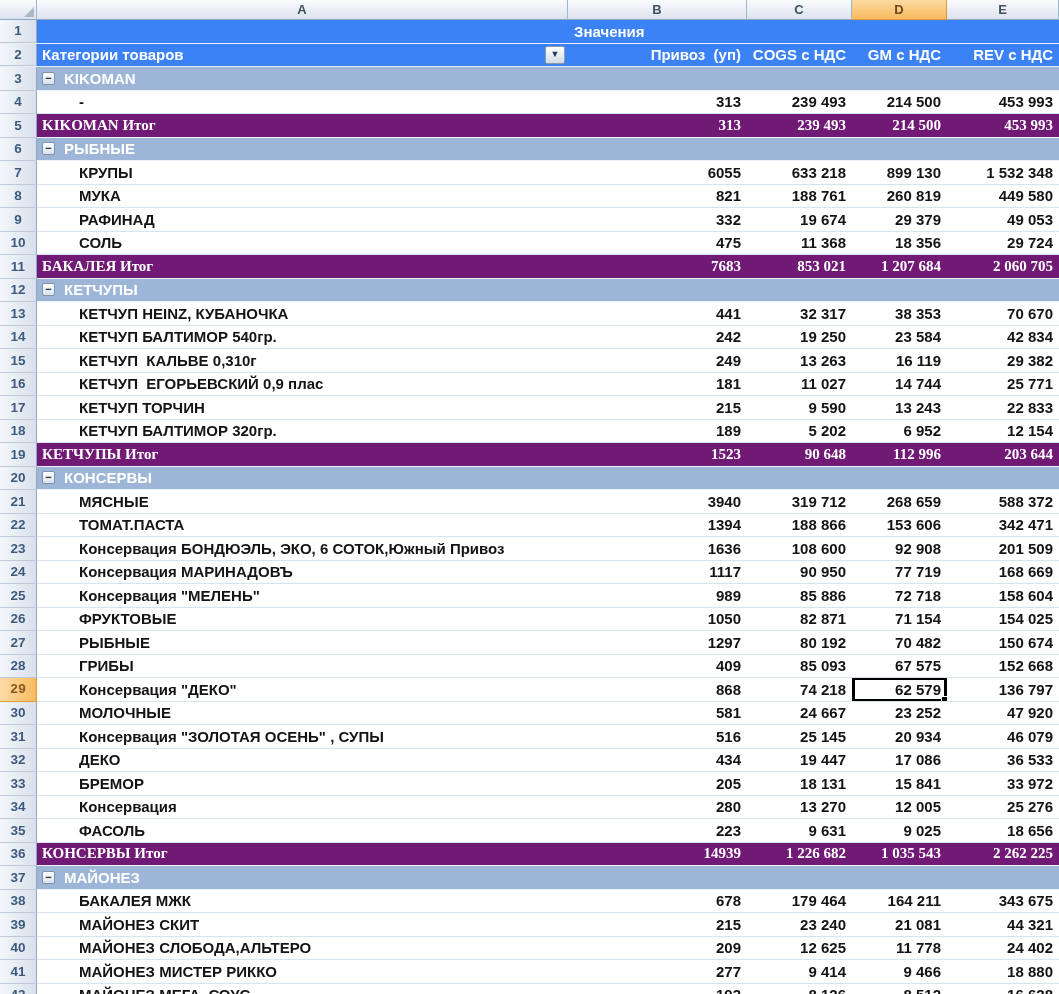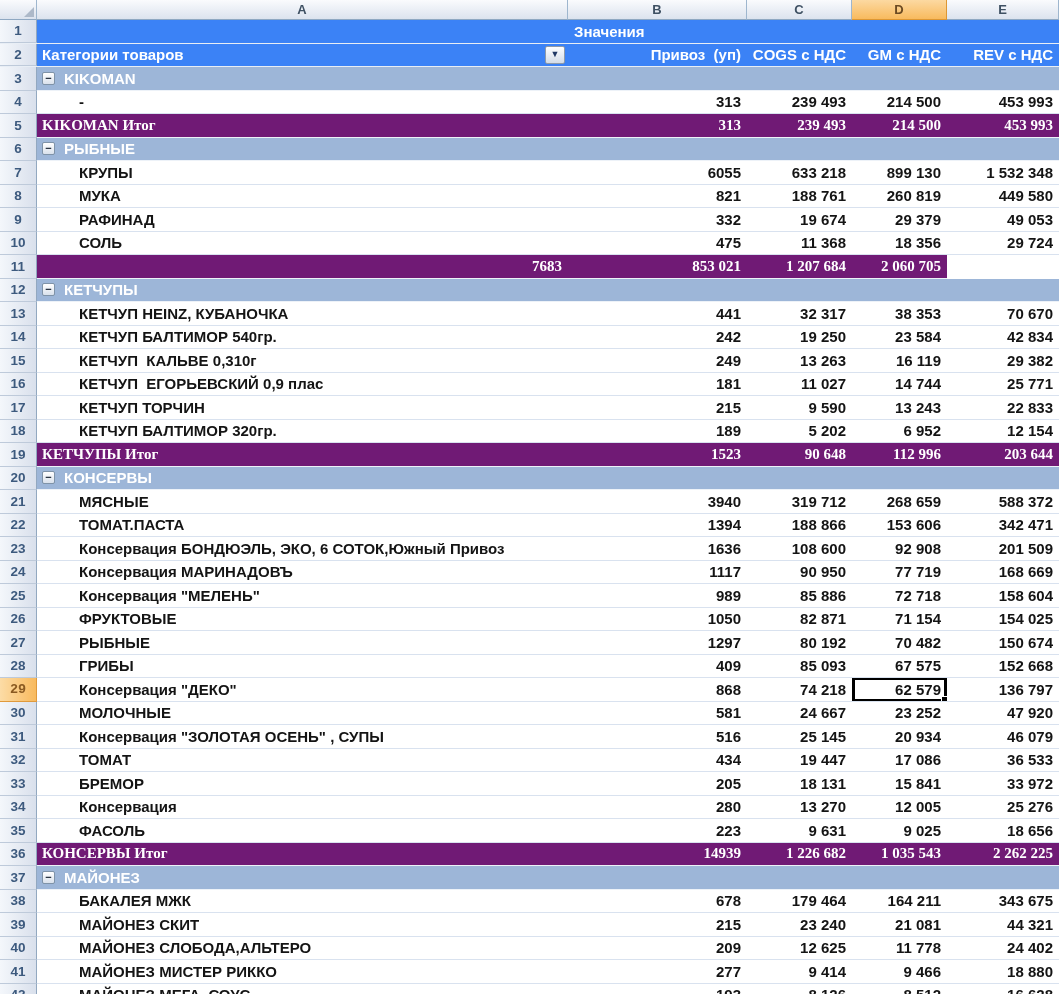--- a/index.html
+++ b/index.html
@@ -269,20 +269,23 @@
         </div>
         <div class="cell cellV">
           <span>18 356</span>
         </div>
         <div class="cell cellV">
           <span>29 724</span>
         </div>
       </div>
       <div class="row subtotal">
         <div class="rowhdr">11</div>
+        <div class="cell cellA">
+          <span>БАКАЛЕЯ Итог</span>
+        </div>
         <div class="cell cellV">
           <span>7683</span>
         </div>
         <div class="cell cellV">
           <span>853 021</span>
         </div>
         <div class="cell cellV">
           <span>1 207 684</span>
         </div>
         <div class="cell cellV">
@@ -649,21 +652,21 @@
         <div class="cell cellV">
           <span>20 934</span>
         </div>
         <div class="cell cellV">
           <span>46 079</span>
         </div>
       </div>
       <div class="row item">
         <div class="rowhdr">32</div>
         <div class="cell cellA">
-          <span>ТОМАТ</span>
+          <span>ДЕКО</span>
         </div>
         <div class="cell cellV">
           <span>434</span>
         </div>
         <div class="cell cellV">
           <span>19 447</span>
         </div>
         <div class="cell cellV">
           <span>17 086</span>
         </div>

